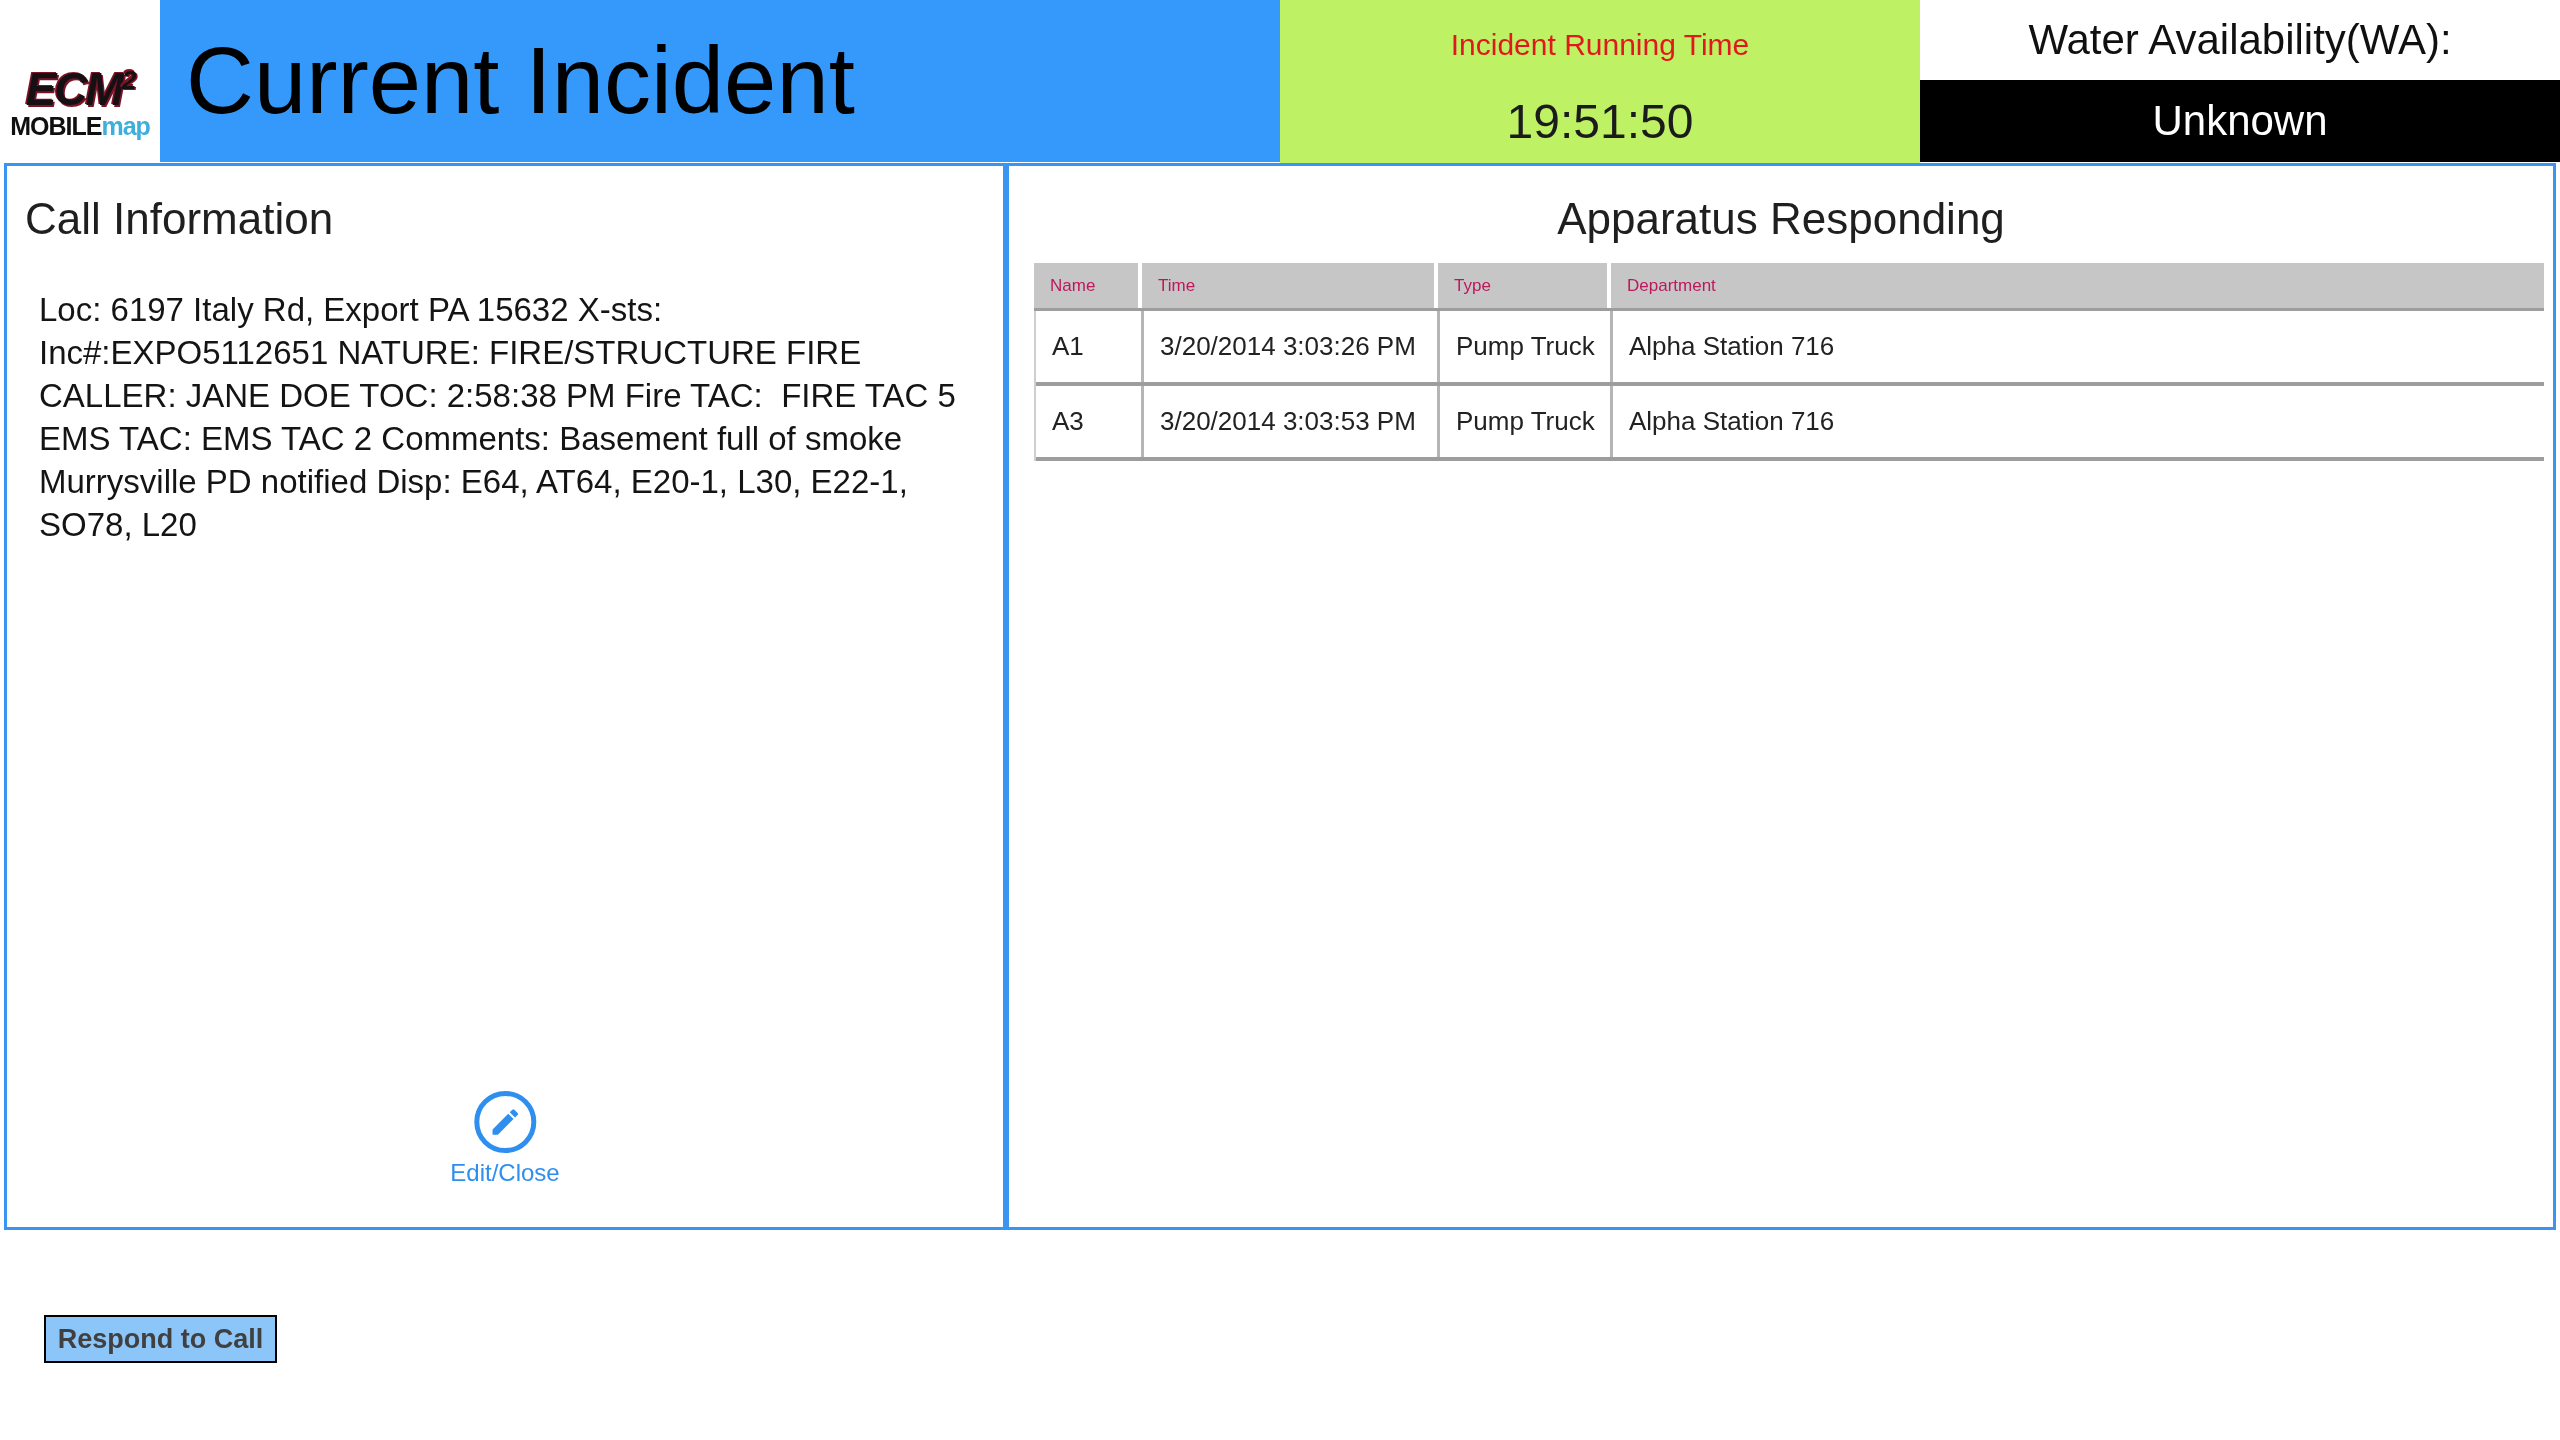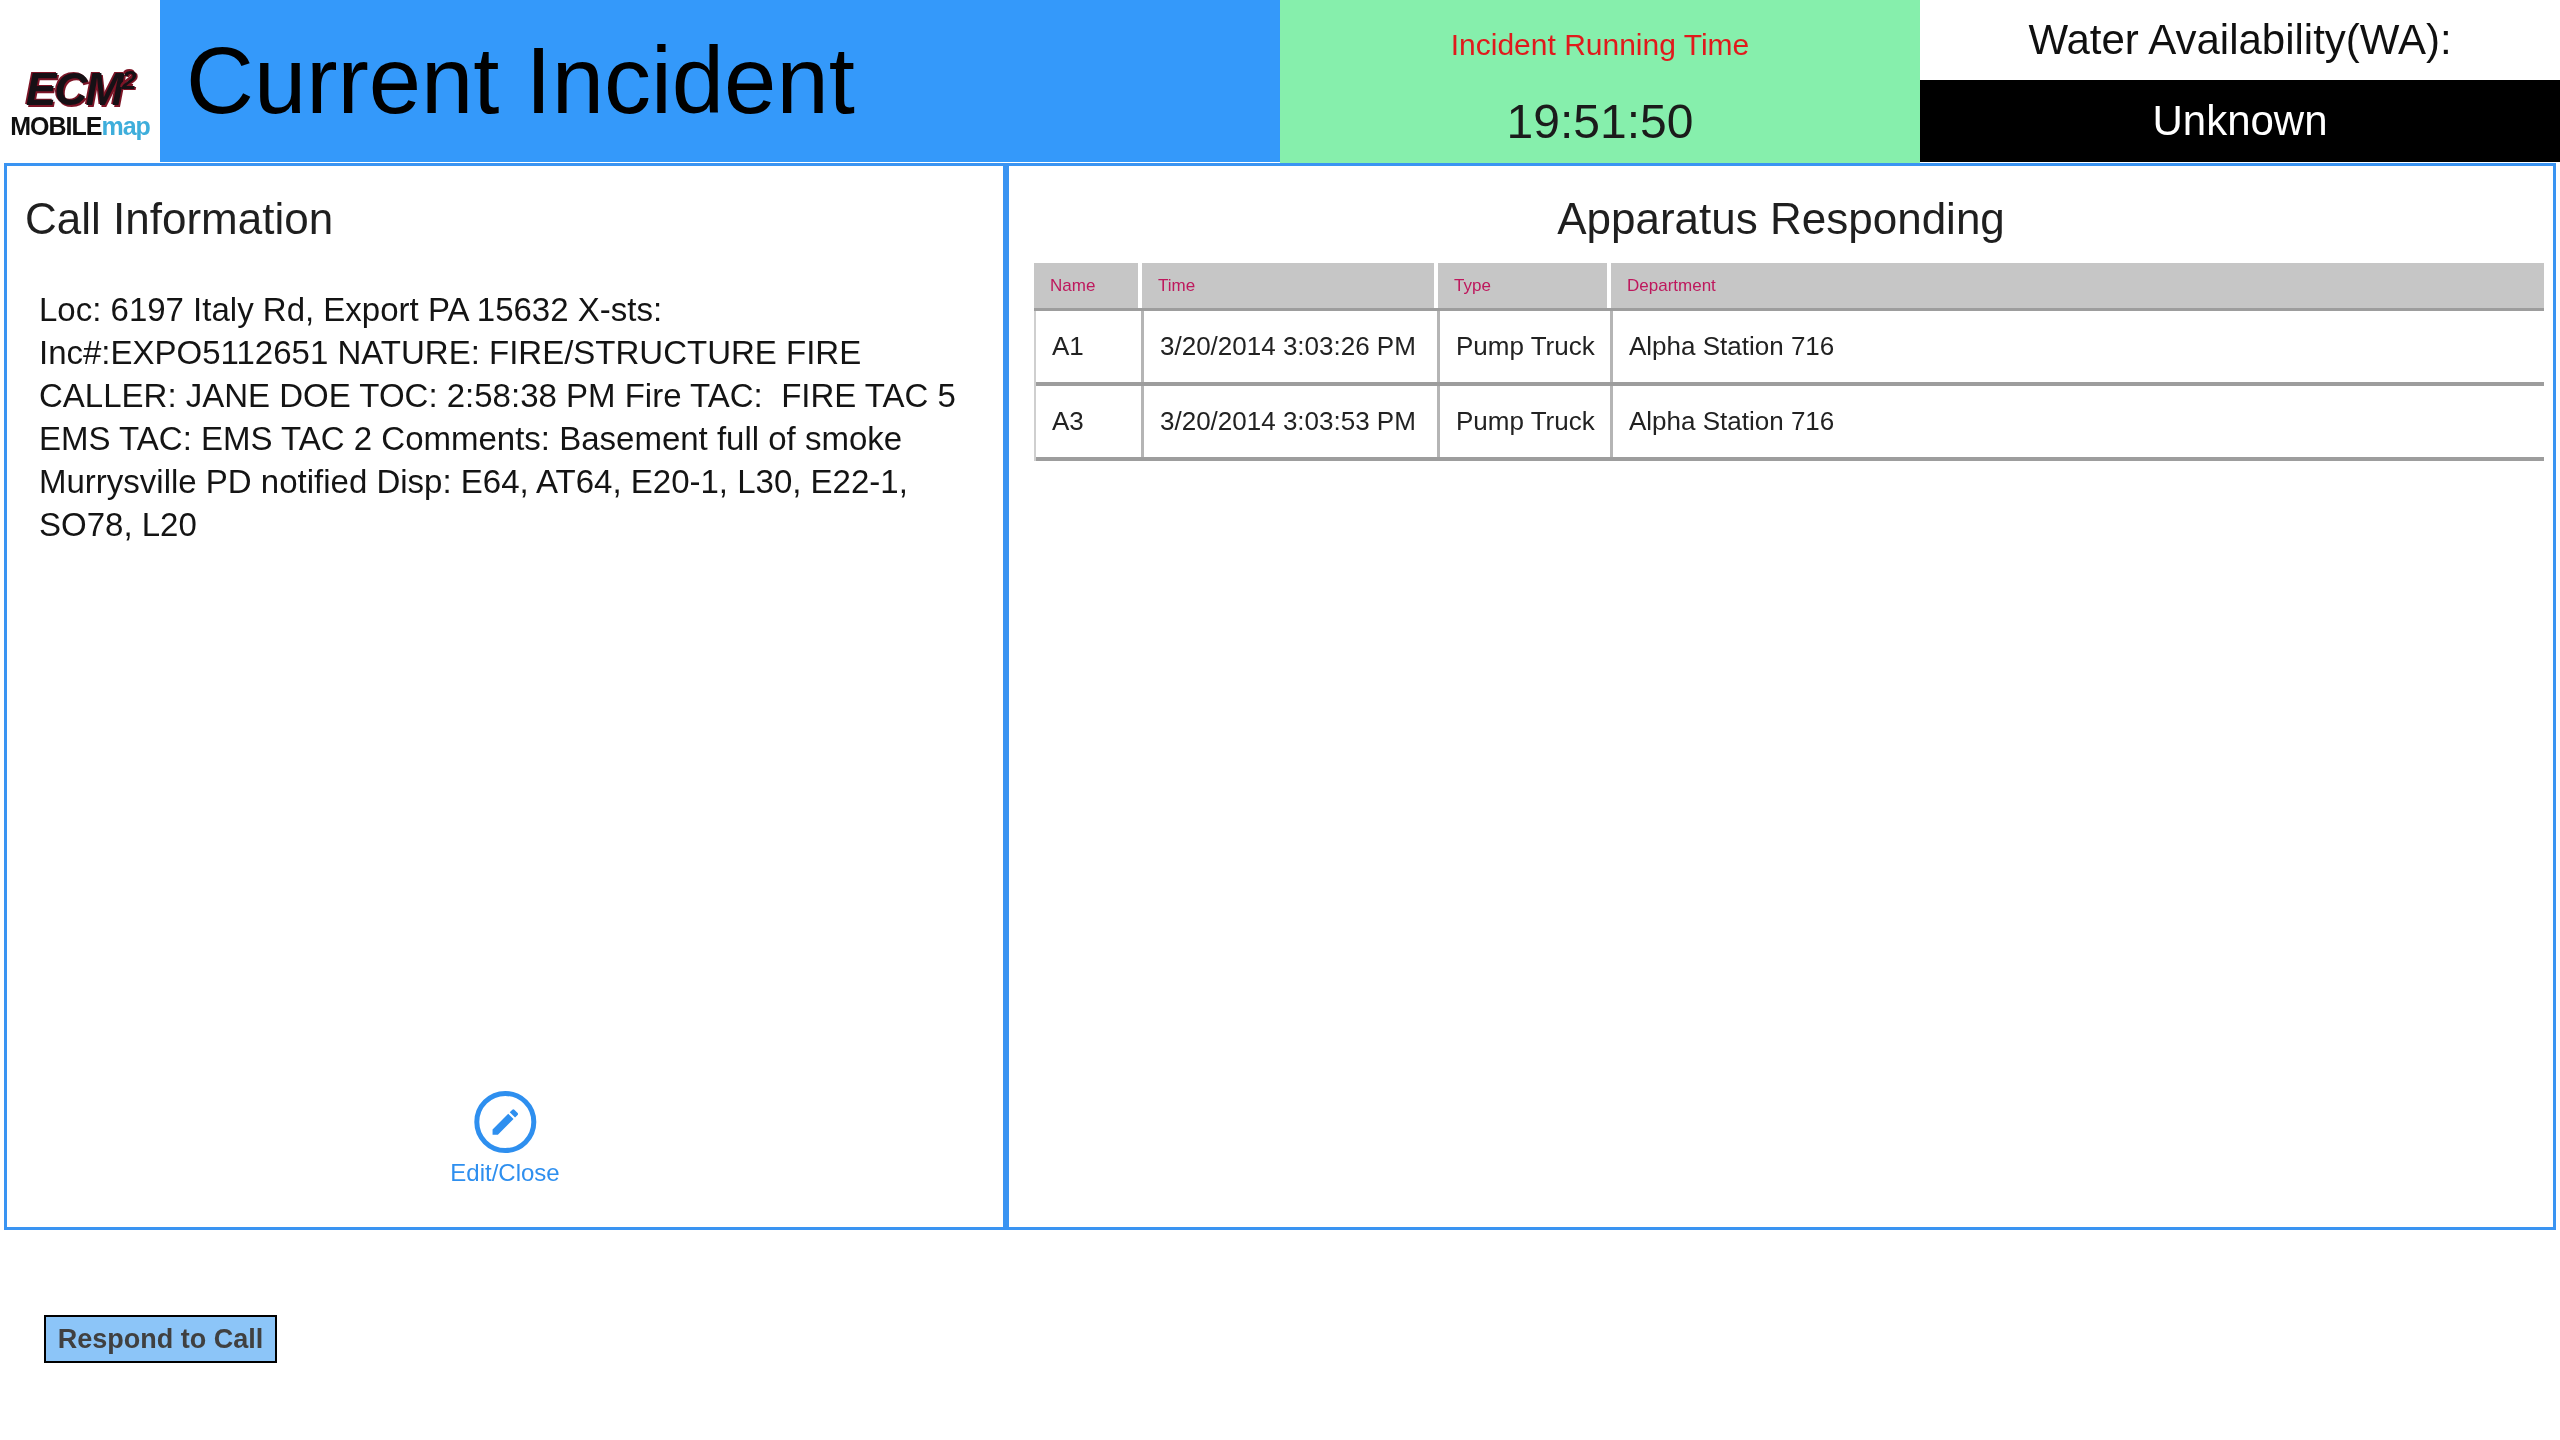--- a/index.html
+++ b/index.html
@@ -12,21 +12,21 @@
   .logo-box{position:absolute;left:0;top:0;width:160px;height:204px;background:#fff;
     display:flex;flex-direction:column;align-items:center;justify-content:center;line-height:1;}
   .logo-top{font-style:italic;font-weight:900;font-size:46px;color:#161015;
     text-shadow:1.5px 1.5px 0 #7c1426,-1.5px -1.5px 0 #7c1426;letter-spacing:-2px;}
   .logo-top .sup{font-size:26px;vertical-align:super;}
   .logo-bottom{font-size:25px;font-weight:800;letter-spacing:-1px;margin-top:2px;color:#101010;}
   .logo-bottom .map{color:#3eaedb;font-weight:700;}
   .hdr-blue{position:absolute;left:160px;top:0;width:1120px;height:162px;background:#3499fa;
     display:flex;align-items:center;}
   .hdr-title{color:#000000;font-size:94px;font-weight:200;padding-left:26px;letter-spacing:0;white-space:nowrap;}
-  .hdr-mid{position:absolute;left:1280px;top:0;width:640px;height:191px;background:#86efac;
+  .hdr-mid{position:absolute;left:1280px;top:0;width:640px;height:191px;background:#bef264;
     display:flex;flex-direction:column;align-items:center;}
   .running-label{color:#e01a1c;font-size:30px;font-weight:400;margin-top:28px;}
   .running-value{color:#1b1b1b;font-size:48px;font-weight:400;margin-top:32px;}
   .hdr-right{position:absolute;left:1920px;top:0;width:640px;height:162px;}
   .wa-label{height:80px;display:flex;align-items:center;justify-content:center;
     font-size:42px;font-weight:300;color:#101010;}
   .wa-value{height:82px;background:#000000;display:flex;align-items:center;justify-content:center;
     color:#ffffff;font-size:42px;font-weight:300;}
   
   .panel{position:absolute;top:163px;height:1067px;background:#fff;border:3px solid #3a94f2;box-sizing:border-box;}

